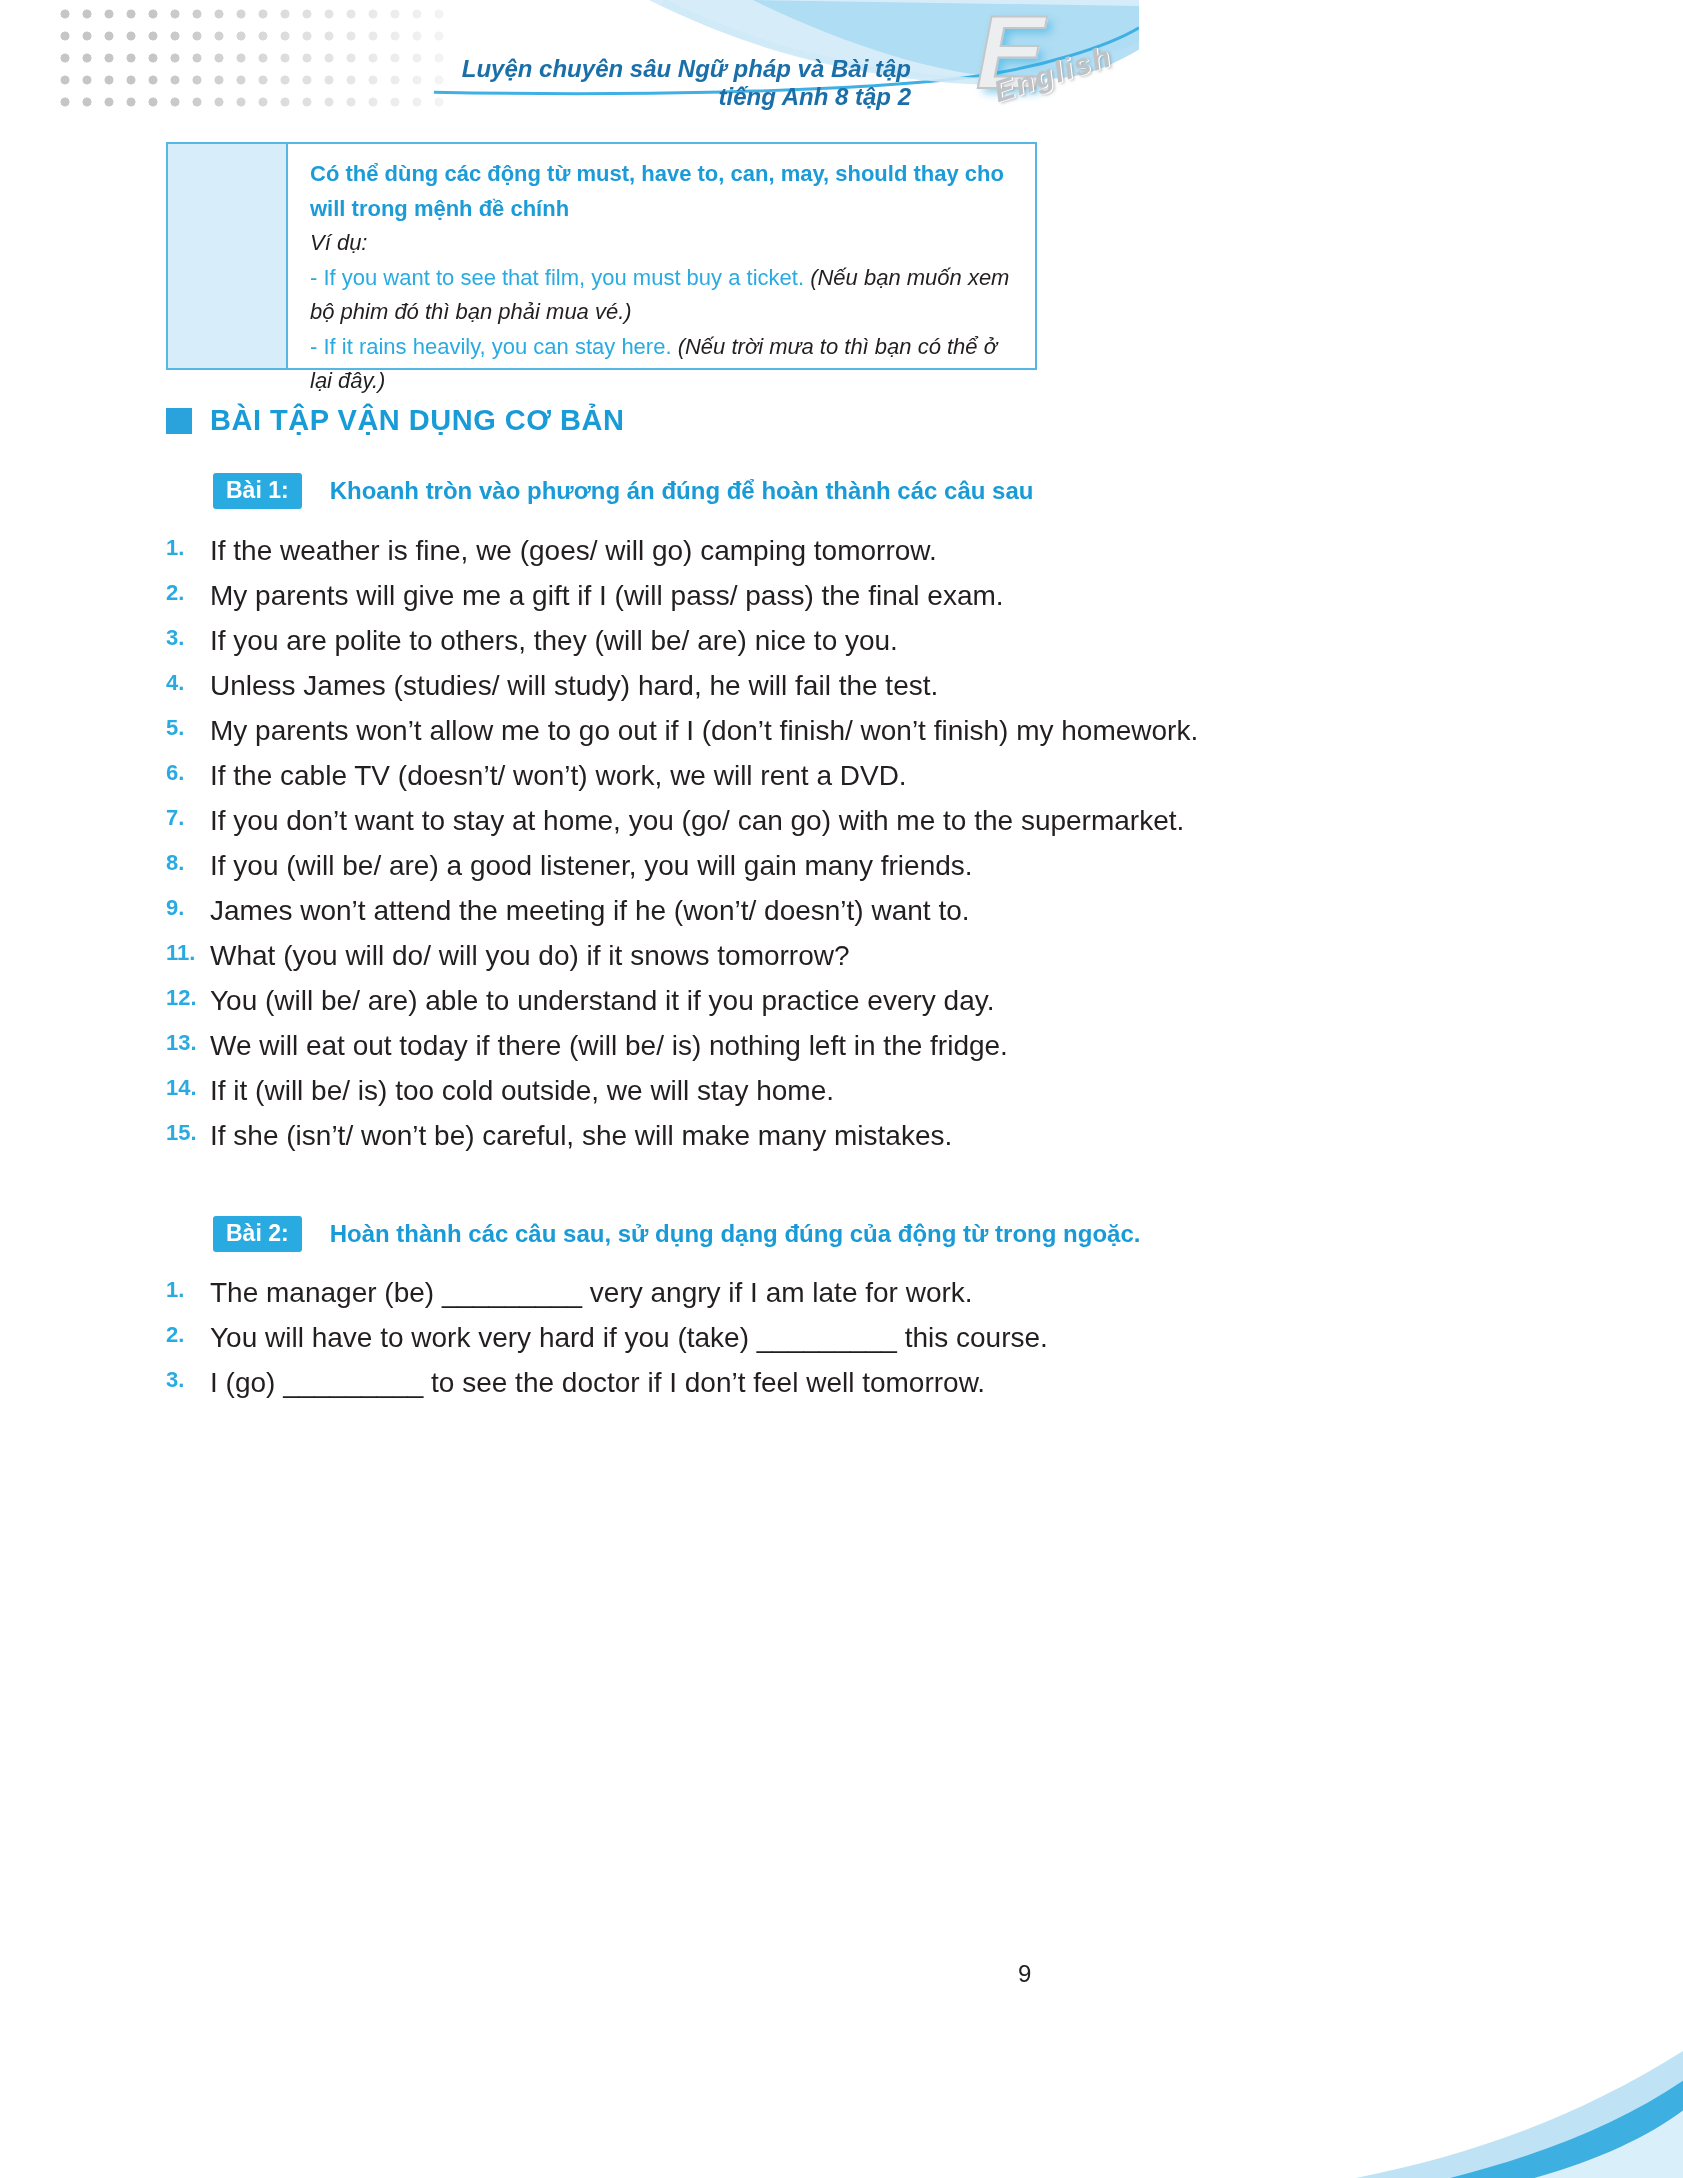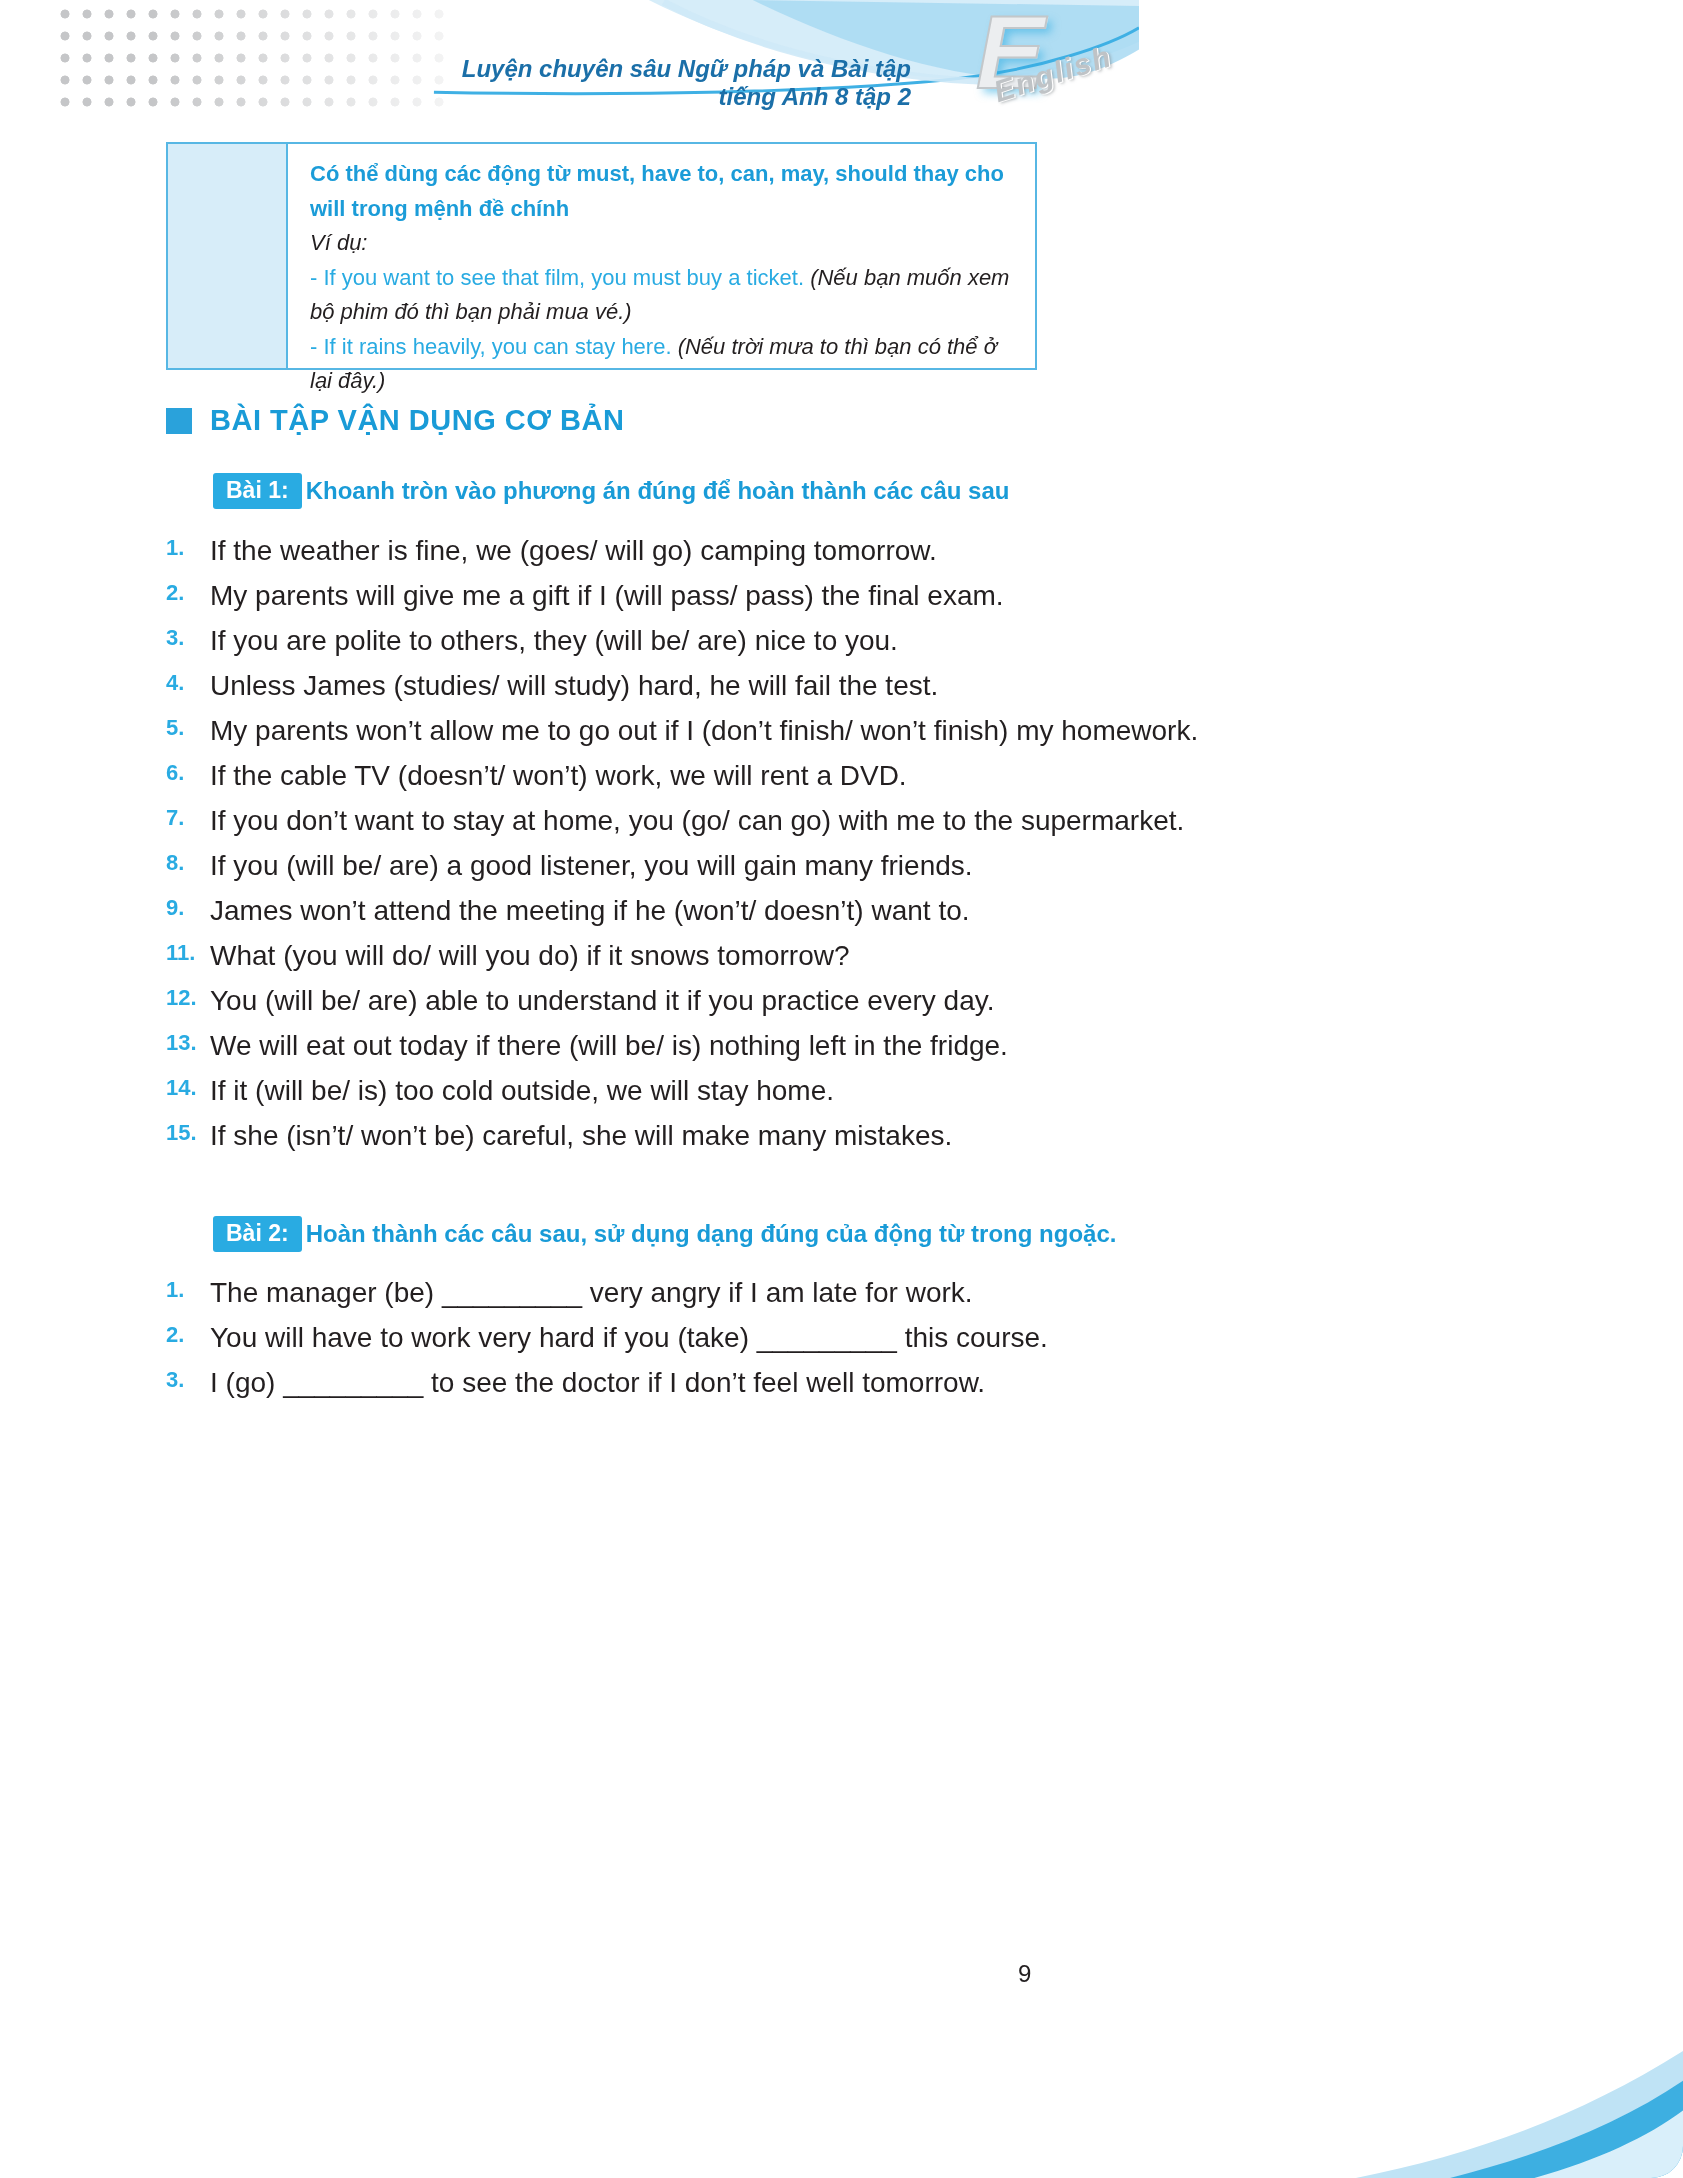--- a/index.html
+++ b/index.html
@@ -1,18 +1,18 @@
 <!DOCTYPE html>
 <html lang="vi"><head>
 <meta charset="utf-8">
 <style>
   * { margin:0; padding:0; box-sizing:border-box; }
   html,body { background:#ffffff; }
   body { font-family:"Liberation Sans", sans-serif; color:#231f20; }
-  .page { position:relative; width:1683px; height:2178px; background:#ffffff; overflow:hidden;border-radius:32px; }
+  .page { position:relative; width:1683px; height:2178px; background:#ffffff; overflow:hidden; }
 
   
   .dots {
     position:absolute; left:54px; top:0; width:396px; height:109px;
     background-image: radial-gradient(circle, #c2c3c5 4.2px, transparent 4.8px);
     background-size:22px 22px; background-position:0 3px;
     -webkit-mask-image: linear-gradient(to right, rgba(0,0,0,.95) 25%, rgba(0,0,0,.5) 65%, rgba(0,0,0,.18) 100%);
     mask-image: linear-gradient(to right, rgba(0,0,0,.95) 25%, rgba(0,0,0,.5) 65%, rgba(0,0,0,.18) 100%);
   }
   .swoosh-top { position:absolute; left:426px; top:0; width:713px; height:117px; z-index:1; }
@@ -43,21 +43,21 @@
   .example-label { font-style:italic; }
   .ex-en { color:#29abe2; }
   .ex-vi { font-style:italic; color:#231f20; }
 
   
   .section-heading { position:absolute; left:166px; top:404px; display:flex; align-items:center; gap:18px; }
   .section-square { width:26px; height:26px; background:#2aa2db; }
   .section-title { font-size:29px; font-weight:bold; color:#199bd7; letter-spacing:0.5px; }
 
   
-  .ex-header { position:absolute; left:213px; display:flex; align-items:center; gap:4px; }
+  .ex-header { position:absolute; left:213px; display:flex; align-items:center; gap:28px; }
   .ex1-header { top:473px; }
   .ex2-header { top:1216px; }
   .badge { background:#29abe2; color:#ffffff; font-weight:bold; font-size:23px; padding:4px 13px 5px; border-radius:3px; }
   .ex-title { color:#199bd7; font-weight:bold; font-size:24px; }
 
   
   .list { position:absolute; left:166px; width:1069px; }
   .list1 { top:535px; }
   .list2 { top:1277px; }
   .row { display:flex; height:45px; align-items:flex-start; }

